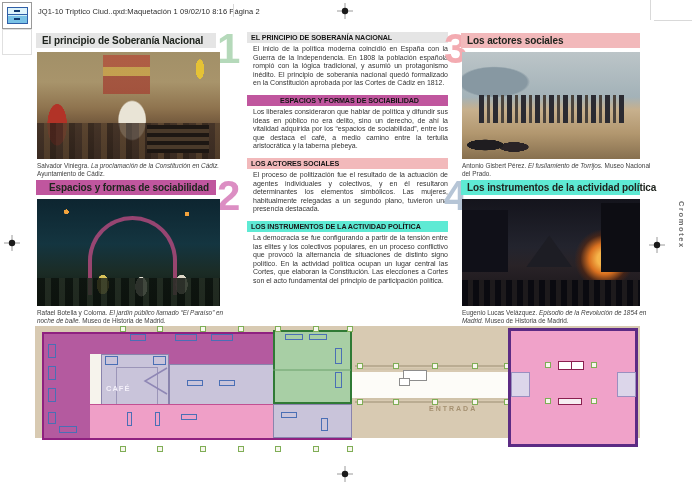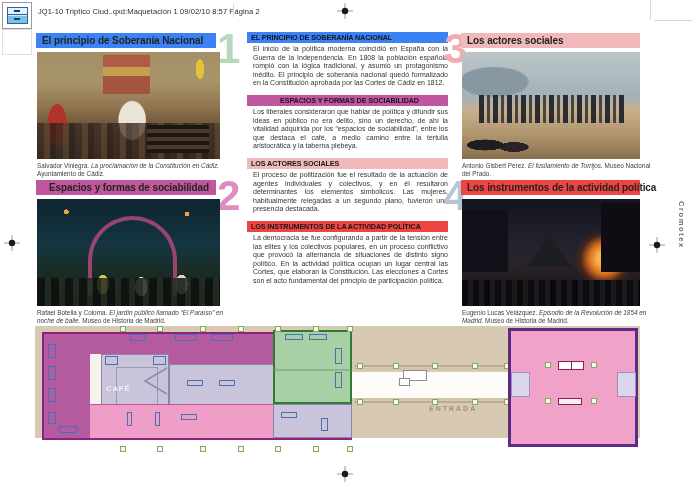--- a/index.html
+++ b/index.html
@@ -26,24 +26,24 @@
   
   .section{position:absolute;width:204px;}
   .sec-bar{position:absolute;left:0;top:0;width:180px;height:15px;line-height:15px;
     font-size:10px;font-weight:bold;color:#20251f;padding-left:6px;box-sizing:border-box;
     letter-spacing:-.1px;white-space:nowrap;}
   .sec-num{position:absolute;font-size:42px;line-height:30px;font-weight:bold;}
   .num-left{left:181px;top:1px;}
   .painting{position:absolute;left:1px;top:19px;width:183px;height:107px;overflow:hidden;}
   .caption{position:absolute;left:1px;top:129px;width:198px;font-size:6.4px;line-height:7.6px;color:#3e3e3e;margin:0;}
   .caption em{font-style:italic;}
-  .bar-green{background:#3b82f6;}  .num-green{color:#b5d9ba;}
+  .bar-green{background:#e5e5e5;}  .num-green{color:#b5d9ba;}
   .bar-magenta{background:#c0569e;text-align:center;} .num-magenta{color:#dc8ec3;}
   .bar-salmon{background:#f2b9bb;} .num-salmon{color:#f3abb1;}
-  .bar-blue{background:#ef4444;}   .num-blue{color:#b6c5d6;}
+  .bar-blue{background:#5eead4;}   .num-blue{color:#b6c5d6;}
   .rsec .sec-bar{left:0;width:179px;}
   .rsec .painting{left:1px;width:178px;}
   .rnum{position:absolute;width:20px;text-align:left;font-size:42px;line-height:30px;font-weight:bold;}
   
   .articles{position:absolute;left:247px;top:32px;width:201px;}
   .art-head{height:11px;line-height:11px;font-size:7.2px;font-weight:bold;color:#171717;
     padding-left:4px;margin-bottom:2px;white-space:nowrap;letter-spacing:-.1px;}
   .art-body{margin:0 0 7px 0;padding-left:6px;font-size:7px;line-height:8.6px;color:#333;
     text-align:justify;}
   
@@ -127,21 +127,21 @@
   <div class="doc">
     <div class="tb">
         <i></i>
       </div>
       <div class="bb">
         <i></i>
       </div>
   </div>
 </div>
 <div class="icon-box2"></div>
-<div class="titlebar-text">JQ1-10 Triptico Ciud..qxd:Maquetación 1  09/02/10  8:57  Página 2</div>
+<div class="titlebar-text">JQ1-10 Triptico Ciud..qxd:Maquetación 1  09/02/10  8:16  Página 2</div>
 <div class="foldmark"></div>
 <div class="cropV"></div>
 <div class="cropH"></div>
 
 <div class="regmark" style="left:337px;top:3px;">
   <svg width="16" height="16">
       <line x1="0" y1="8" x2="16" y2="8" stroke="#9a9a9a" stroke-width="1"></line>
       <line x1="8" y1="0" x2="8" y2="16" stroke="#9a9a9a" stroke-width="1"></line>
       <circle cx="8" cy="8" r="3.2" fill="#1a1a1a"></circle>
     </svg>

